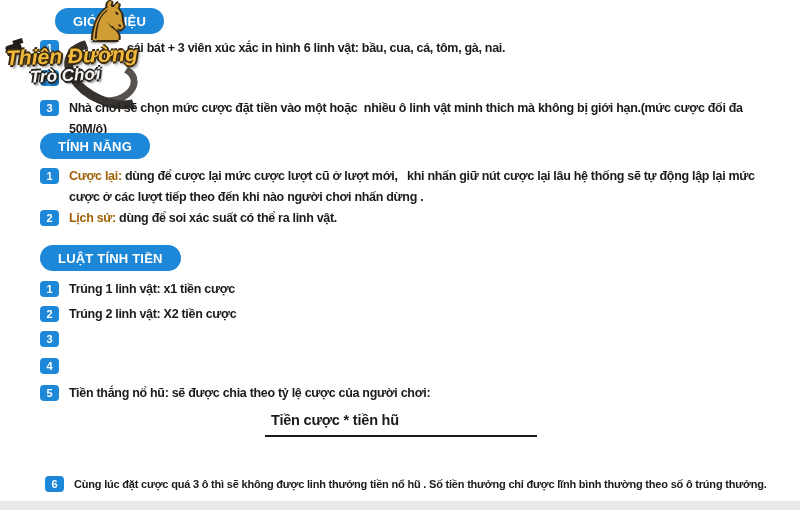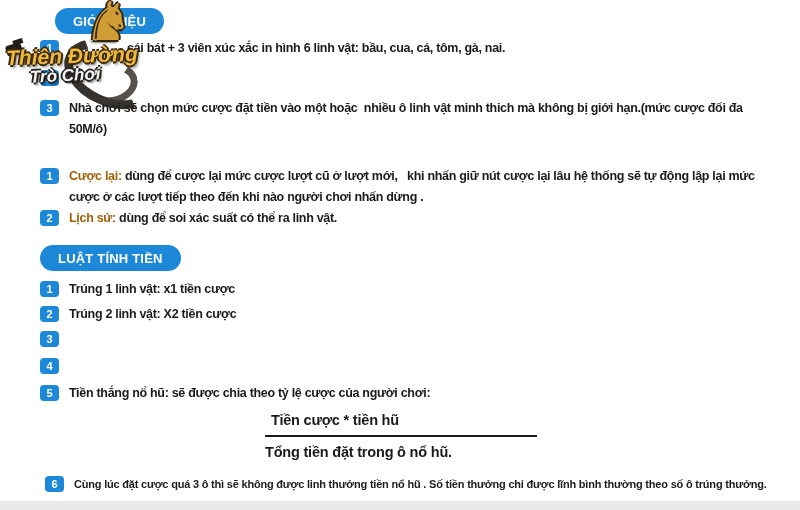--- a/index.html
+++ b/index.html
@@ -153,20 +153,21 @@
 
   <div class="row" style="left:40px;top:70px;width:720px;">
     <span class="badge">2</span>
   </div>
 
   <div class="row" style="left:40px;top:100px;width:730px;">
     <span class="badge">3</span>
     <span class="txt">Nhà chơi sẽ chọn mức cược đặt tiền vào một hoặc  nhiều ô linh vật minh thich mà không bị giới hạn.(mức cược đối đa 50M/ô)</span>
   </div>
 
+  <button class="btn" style="left:40px;top:133px;">TÍNH NĂNG</button>
 
   <div class="row" style="left:40px;top:168px;width:725px;">
     <span class="badge">1</span>
     <span class="txt"><span class="red">Cược lại:</span><span> dùng để cược lại mức cược lượt cũ ở lượt mới,   khi nhấn giữ nút cược lại lâu hệ thống sẽ tự động lập lại mức cược ở các lượt tiếp theo đến khi nào người chơi nhấn dừng .</span></span>
   </div>
 
   <div class="row" style="left:40px;top:210px;width:720px;">
     <span class="badge">2</span>
     <span class="txt"><span class="red">Lịch sử:</span><span> dùng để soi xác suất có thể ra linh vật.</span></span>
   </div>
@@ -191,21 +192,20 @@
     <span class="badge">4</span>
   </div>
 
   <div class="row" style="left:40px;top:385px;width:720px;">
     <span class="badge">5</span>
     <span class="txt">Tiền thắng nổ hũ: sẽ được chia theo tỷ lệ cược của người chơi:</span>
   </div>
 
   <div class="fraction">
     <div class="num">Tiền cược * tiền hũ</div>
-    <div class="den">Tổng tiền đặt trong ô nổ hũ.</div>
   </div>
 
   <div class="row small" style="left:45px;top:476px;width:745px;">
     <span class="badge">6</span>
     <span class="txt">Cùng lúc đặt cược quá 3 ô thì sẽ không được linh thưởng tiền nổ hũ . Số tiền thưởng chỉ được lĩnh bình thường theo số ô trúng thưởng.</span>
   </div>
 
   <div class="logo">
     <div class="swirl"></div>
     <div class="swirl2"></div>

